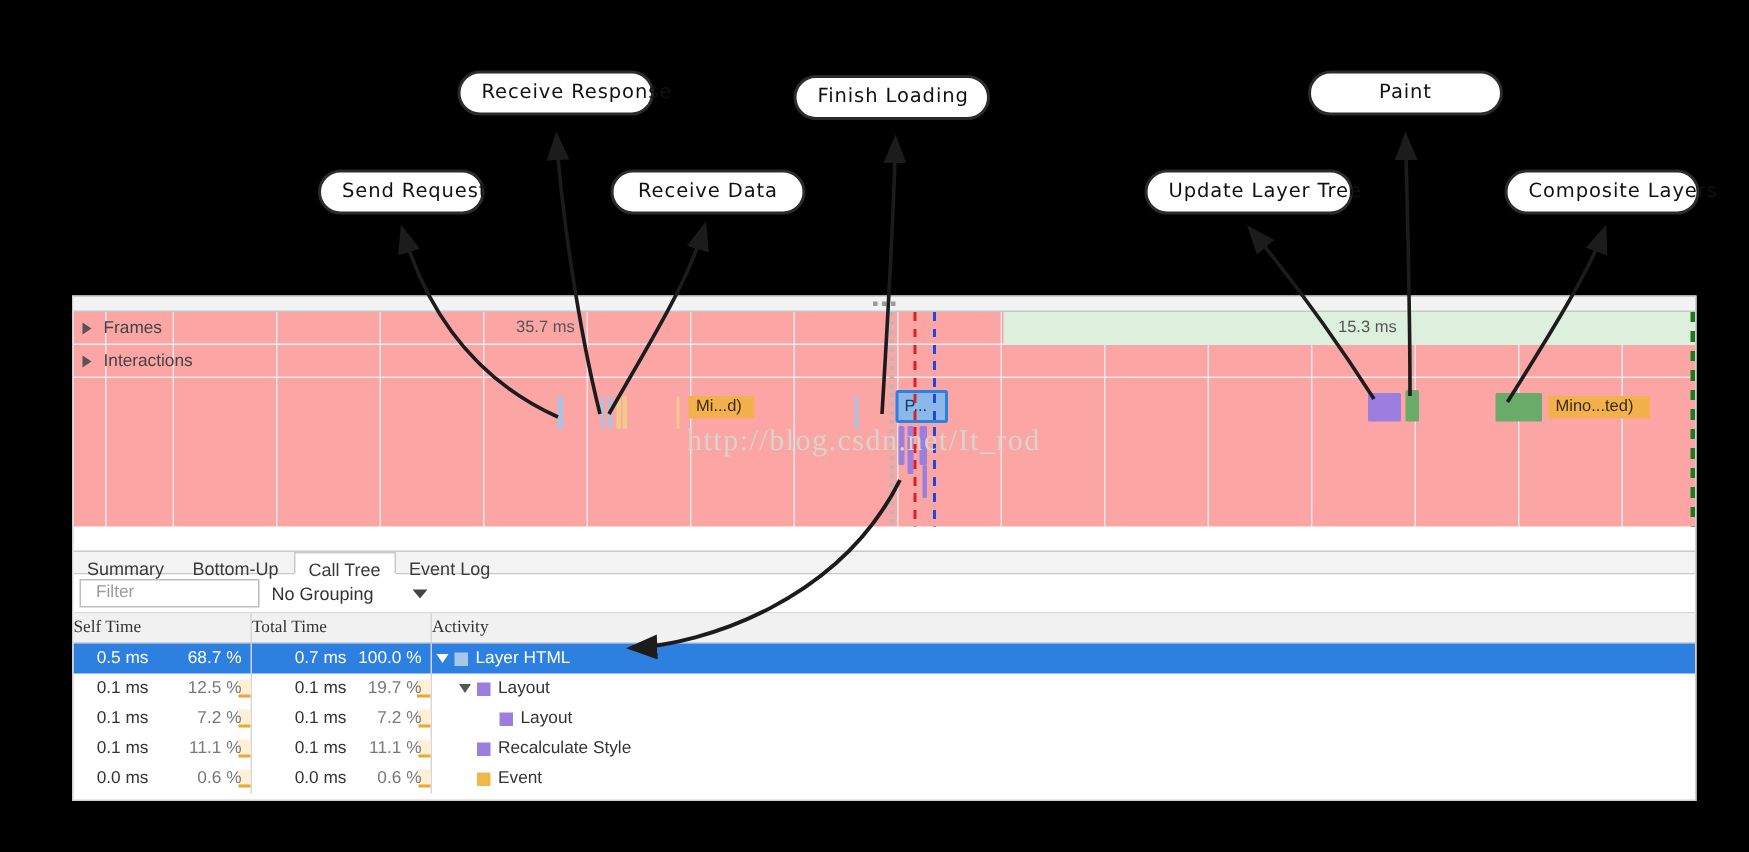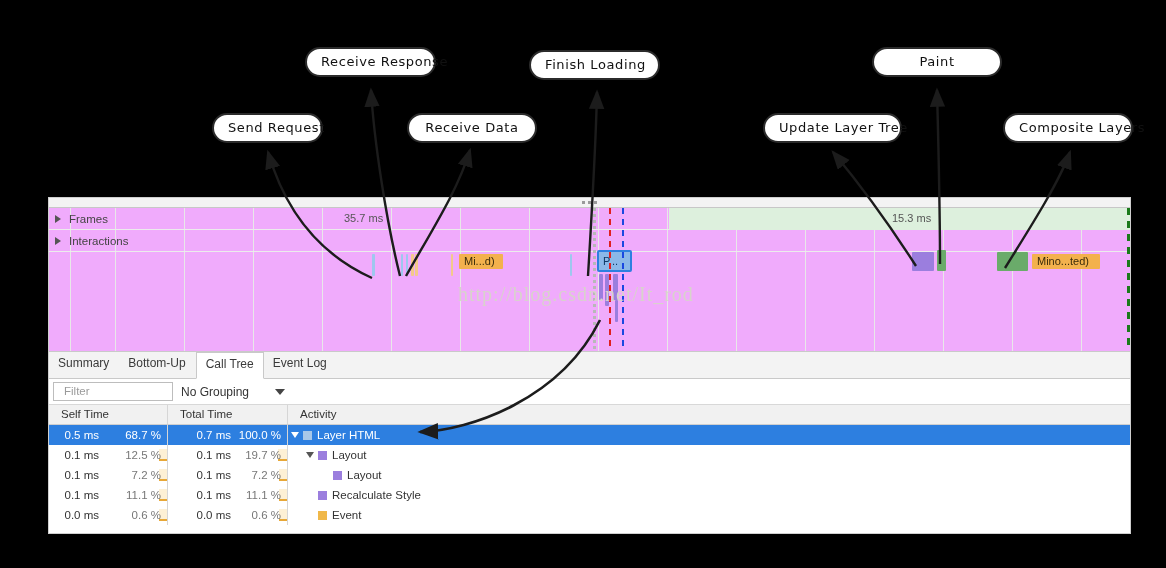--- a/index.html
+++ b/index.html
@@ -40,21 +40,21 @@
   }
   .drag-handle {
     height: 10px; background: #f3f3f3;
     border-bottom: 1px solid #c7c7c7;
     display: flex; align-items: center; justify-content: center;
     gap: 3px;
   }
   .drag-handle i { width: 3px; height: 3px; background: #9a9a9a; display:block; }
 
   
-  #tracks { position: relative; height: 143px; background: #f0abfc; }
+  #tracks { position: relative; height: 143px; background: #fca5a5; }
   .vgrid { position: absolute; top: 0; bottom: 0; width: 1px; background: #e8e8e8; }
   .track-row { position: relative; height: 22px; border-bottom: 1px solid #ececec; }
   .track-label {
     position: absolute; left: 6px; top: 0; height: 22px; line-height: 22px;
     font-size: 11.5px; color: #444; z-index: 6; padding-left: 14px;
     white-space: nowrap;
   }
   .tri {
     position: absolute; left: 0; top: 7px;
     width: 0; height: 0; border-style: solid;
@@ -64,21 +64,21 @@
 
   .frames-band {
     position: absolute; left: 620px; right: 0; top: 0; height: 22px;
     background: #ddf0dd;
   }
   .frame-time {
     position: absolute; font-size: 11px; color: #555; top: 4px;
   }
 
   
-  #main-track { position: relative; height: 99px; }
+  #main-track { position: relative; height: 99px; margin-top: 10px; }
   .ev { position: absolute; }
   .ev-box { border-radius: 1px; }
   .orange-pill {
     position: absolute; background: #f3b14d; color: #3b2c0a;
     font-size: 11px; line-height: 15px; height: 15px; padding: 0 5px;
     white-space: nowrap; border-radius: 1px;
   }
   .marker-line { position: absolute; top: 0; bottom: 0; width: 2px; }
   .dotted-gray { background: repeating-linear-gradient(to bottom,#b8b8b8 0 3px,transparent 3px 6px); width:3px; }
   .dashed-red  { background: repeating-linear-gradient(to bottom,#e02020 0 6px,transparent 6px 11px); }
@@ -94,37 +94,38 @@
 
   
   .sel-box {
     position: absolute; border: 2px solid #2d7fe0; background: #8bb8e8;
     border-radius: 2px; color: #103a66; font-size: 11px;
     line-height: 18px; padding-left: 4px; overflow: hidden;
   }
 
   
   .tabbar {
-    height: 28px; background: #f3f3f3; border-top: 1px solid #c9c9c9;
+    height: 16px; background: #f3f3f3; border-top: 1px solid #c9c9c9;
     border-bottom: 1px solid #c9c9c9; display: flex; align-items: stretch;
     font-size: 12px;
+    margin-top: 16px;
   }
   .tab { padding: 0 9px; line-height: 22px; color: #3a3a3a; border-right:1px solid transparent; }
   .tab.active { background: #fff; border: 1px solid #c9c9c9; border-bottom-color:#fff; margin-bottom:-1px; }
 
   .toolbar { height: 26px; background: #fff; border-bottom: 1px solid #d8d8d8; display:flex; align-items:center; padding-left:4px; gap:8px; }
   .filter-input {
     width: 120px; height: 19px; border: 1px solid #bdbdbd; background:#fff;
     font-size: 11.5px; color: #9a9a9a; line-height: 17px; padding-left: 10px;
   }
   .grouping { font-size: 12px; color: #333; display:flex; align-items:center; gap:26px; }
   .caret-down { width:0;height:0;border-style:solid;border-width:6px 5px 0 5px;border-color:#444 transparent transparent transparent; }
 
   .grid-head { display:flex; height:20px; background:#f1f1f1; border-bottom:1px solid #cfcfcf; font-size:11.5px; color:#333; }
-  .gh { line-height:19px; padding-left:12px; border-right:1px solid #d6d6d6; }
+  .gh { line-height:19px; padding-left:0; border-right:1px solid #d6d6d6;font-family:Liberation Serif, serif; }
   .gh.c1 { width:119px; } .gh.c2 { width:120px; } .gh.c3 { flex:1; border-right:none; }
 
   .grid-row { display:flex; height:20px; font-size:11.5px; color:#333; align-items:stretch; }
   .grid-row.selected { background:#2d7fe0; color:#fff; }
   .cell-time { width:119px; border-right:1px solid #d6d6d6; display:flex; justify-content:flex-end; align-items:center; gap:12px; }
   .cell-total { width:120px; border-right:1px solid #d6d6d6; display:flex; justify-content:flex-end; align-items:center; }
   .ms { padding-right:6px; }
   .pct { width:50px; text-align:right; padding-right:6px; position:relative; color:#777; }
   .grid-row.selected .pct { color:#fff; }
   .pct .fill { position:absolute; right:0; top:0; bottom:0; background:#fdf0d5; z-index:0; border-bottom:2px solid #e8a838; }

